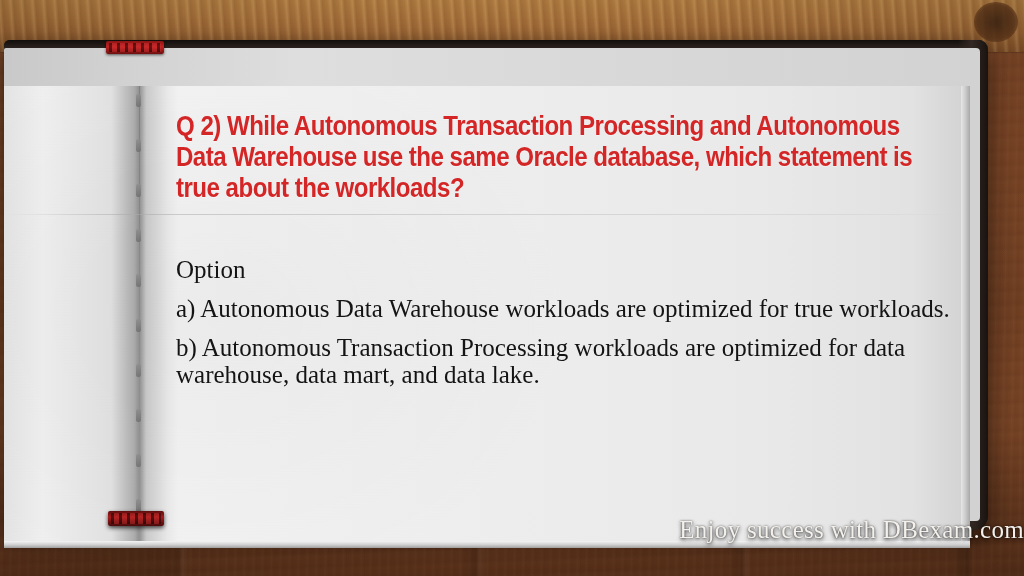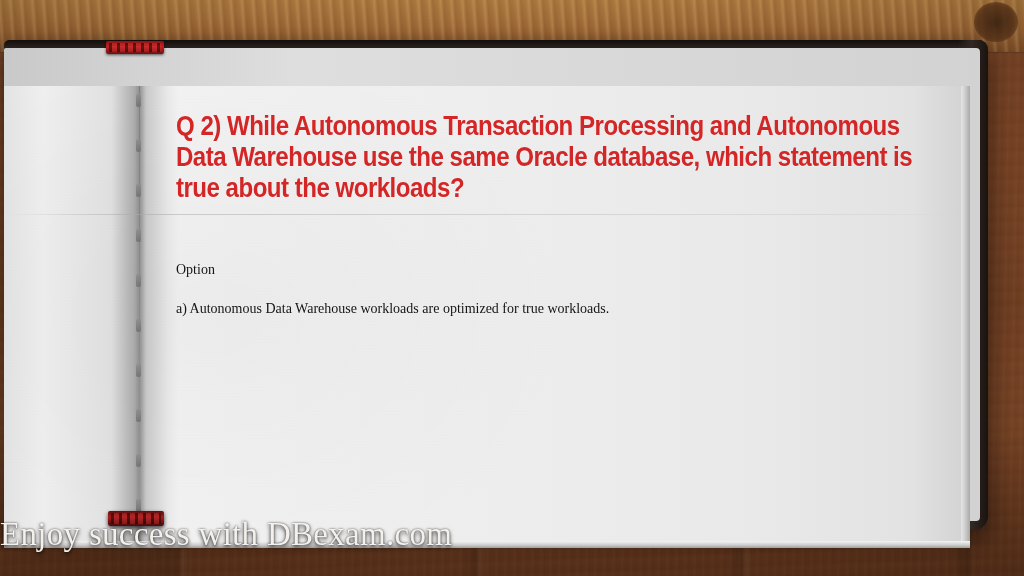--- a/index.html
+++ b/index.html
@@ -284,40 +284,40 @@
       rgba(180,180,180,0.45) 55%,
       rgba(190,190,190,0.30) 88%,
       rgba(255,255,255,0) 100%);
   }
   .body-block {
     position: absolute;
     left: 0;
     top: 146px;
     width: 782px;
     font-family: "Liberation Serif", serif;
-    font-size: 14px;
+    font-size: 25px;
     line-height: 27px;
     color: #141414;
   }
   .opt-label {
     margin: 0 0 12px 0;
   }
   .option {
     margin: 0 0 12px 0;
   }
 
   
   .footer {
     position: absolute;
     left: 0;
     top: 516px;
     width: 1024px;
-    text-align: left;
+    text-align: right;
     font-family: "Liberation Serif", serif;
-    font-size: 33px;
+    font-size: 25px;
     color: #f4f1ec;
     letter-spacing: 0.3px;
     text-shadow: 0 2px 4px rgba(0,0,0,0.75), 0 0 2px rgba(0,0,0,0.6);
   }
 </style>
 </head>
 <body>
 
 <div id="stage">
 
@@ -356,20 +356,21 @@
       <div class="content">
         <h1 class="title">Q 2) While Autonomous Transaction Processing and Autonomous Data Warehouse use the same Oracle database, which statement is true about the workloads?</h1>
 
         <div class="title-rule"></div>
 
         <div class="body-block">
           <p class="opt-label">Option</p>
 
           <p class="option">a) Autonomous Data Warehouse workloads are optimized for true workloads.</p>
 
+          <p class="option">b) Autonomous Transaction Processing workloads are optimized for data warehouse, data mart, and data lake.</p>
 
 
         </div>
       </div>
 
       <div class="page-right-edge"></div>
       <div class="page-bottom-edge"></div>
     </div>
   </div>
 

